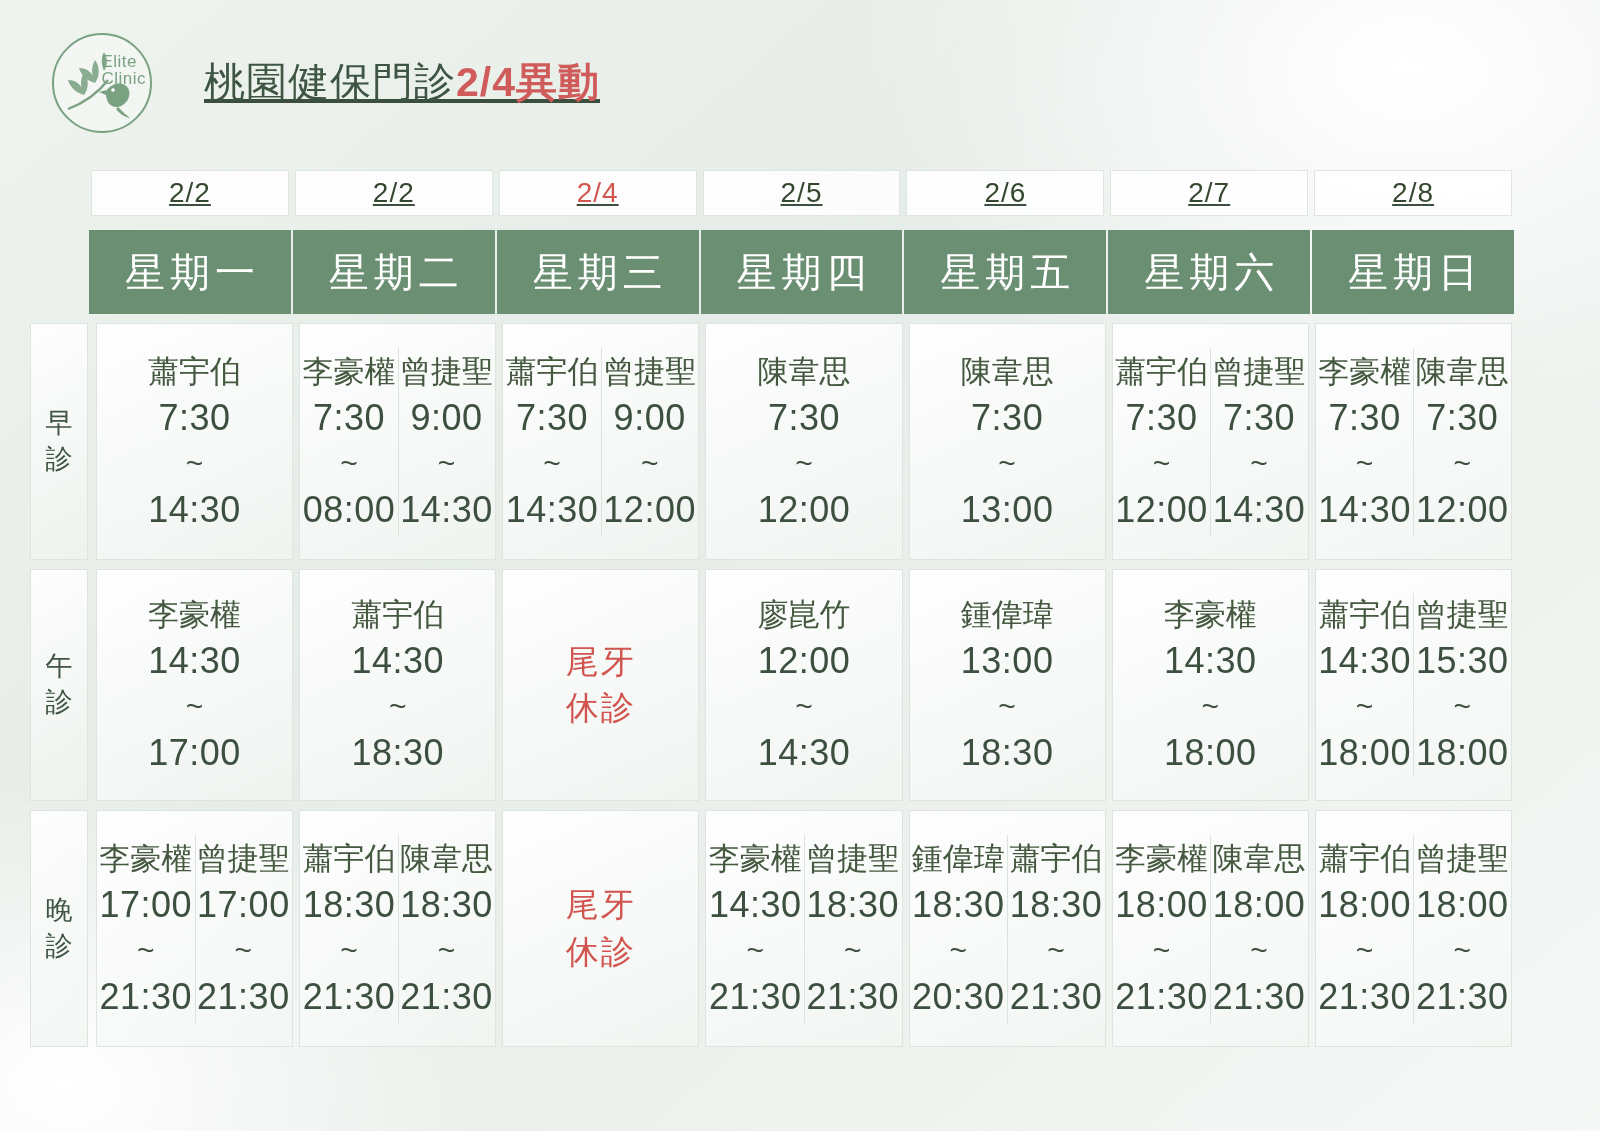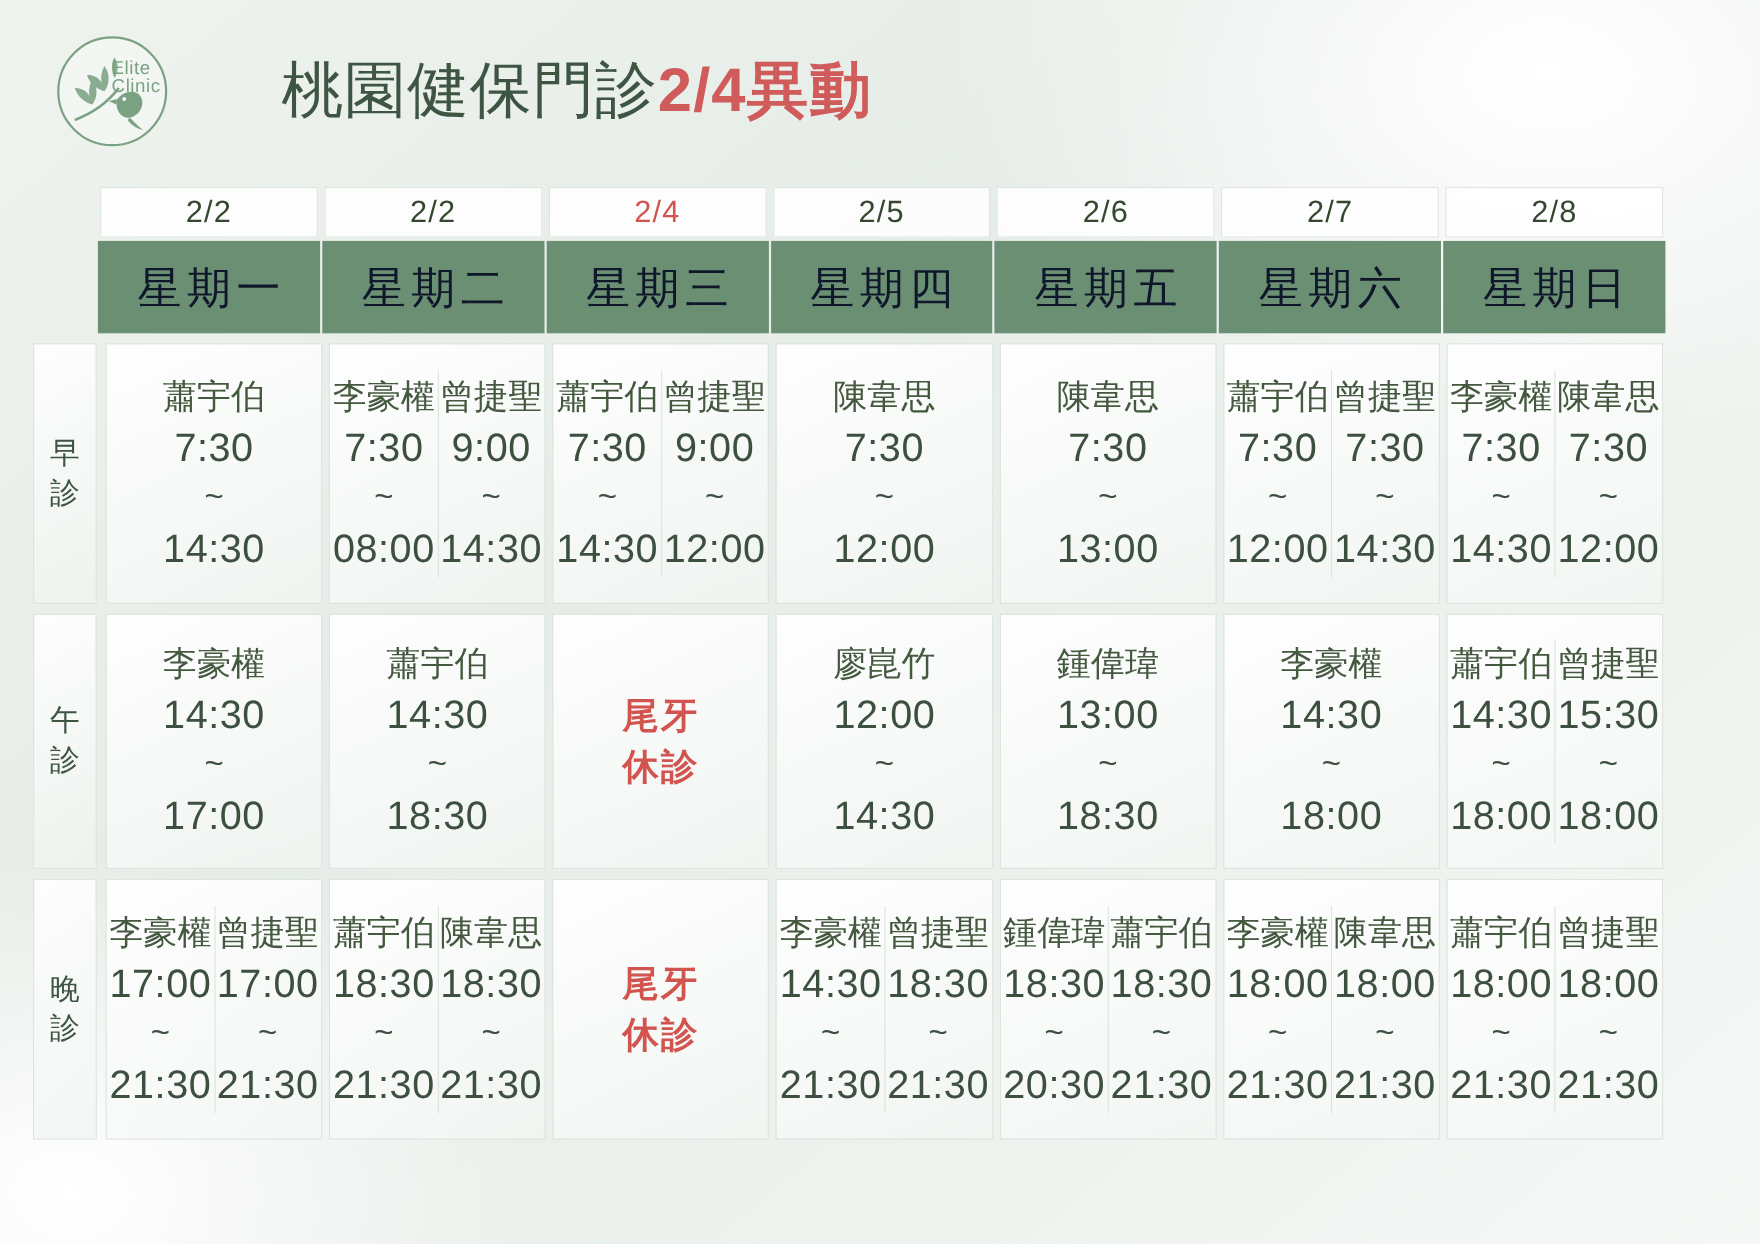--- a/index.html
+++ b/index.html
@@ -51,43 +51,44 @@
 
   .brand-name {
     font-size: 44px;
     letter-spacing: 3px;
     color: #4a4a4a;
     font-weight: 400;
     white-space: nowrap;
   }
 
   .title {
-    margin-left: 104px;
-    font-size: 56px;
+    margin-left: 52px;
+    font-size: 41px;
     letter-spacing: 1px;
     white-space: nowrap;
     font-weight: 400;
+    text-decoration: underline;
   }
   .title .t-main { color: #3e5543; }
   .title .t-accent { color: #d05b5b; font-weight: 700; }
 
   
   .sched {
     position: absolute;
     left: 30px;
     top: 170px;
     width: 1485px;
   }
 
   .row {
     display: flex;
     width: 100%;
   }
 
-  .row-dates { height: 46px; margin-bottom: 3px; }
+  .row-dates { height: 46px; margin-bottom: 14px; text-decoration: underline; }
   .row-days  { height: 84px; margin-bottom: 9px; }
 
   .dates-spacer, .days-spacer { flex: 0 0 58px; }
 
   .date-cell {
     flex: 1 1 0;
     margin: 0 3px;
     background: rgba(255,255,255,0.85);
     border: 1px solid #dfe6e0;
     display: flex;
@@ -99,21 +100,21 @@
   }
   .date-cell.is-accent { color: #d2544f; }
 
   .day-cell {
     flex: 1 1 0;
     margin: 0 1px;
     background: #6b8f73;
     display: flex;
     align-items: center;
     justify-content: center;
-    color: #0f172a;
+    color: #ffffff;
     font-size: 40px;
     letter-spacing: 5px;
     text-indent: 5px;
   }
 
   .row-session { margin-bottom: 9px; }
 
   .session-label {
     flex: 0 0 58px;
     margin-right: 5px;
@@ -179,21 +180,20 @@
   .closed {
     flex: 1 1 0;
     display: flex;
     flex-direction: column;
     align-items: center;
     justify-content: center;
     color: #d2544f;
     font-size: 33px;
     line-height: 1.4;
     letter-spacing: 2px;
-    font-weight: bold;
   }
 
   
   .h-morning { height: 237px; }
   .h-noon    { height: 232px; }
   .h-evening { height: 237px; }
 </style>
 </head>
 <body>
 

